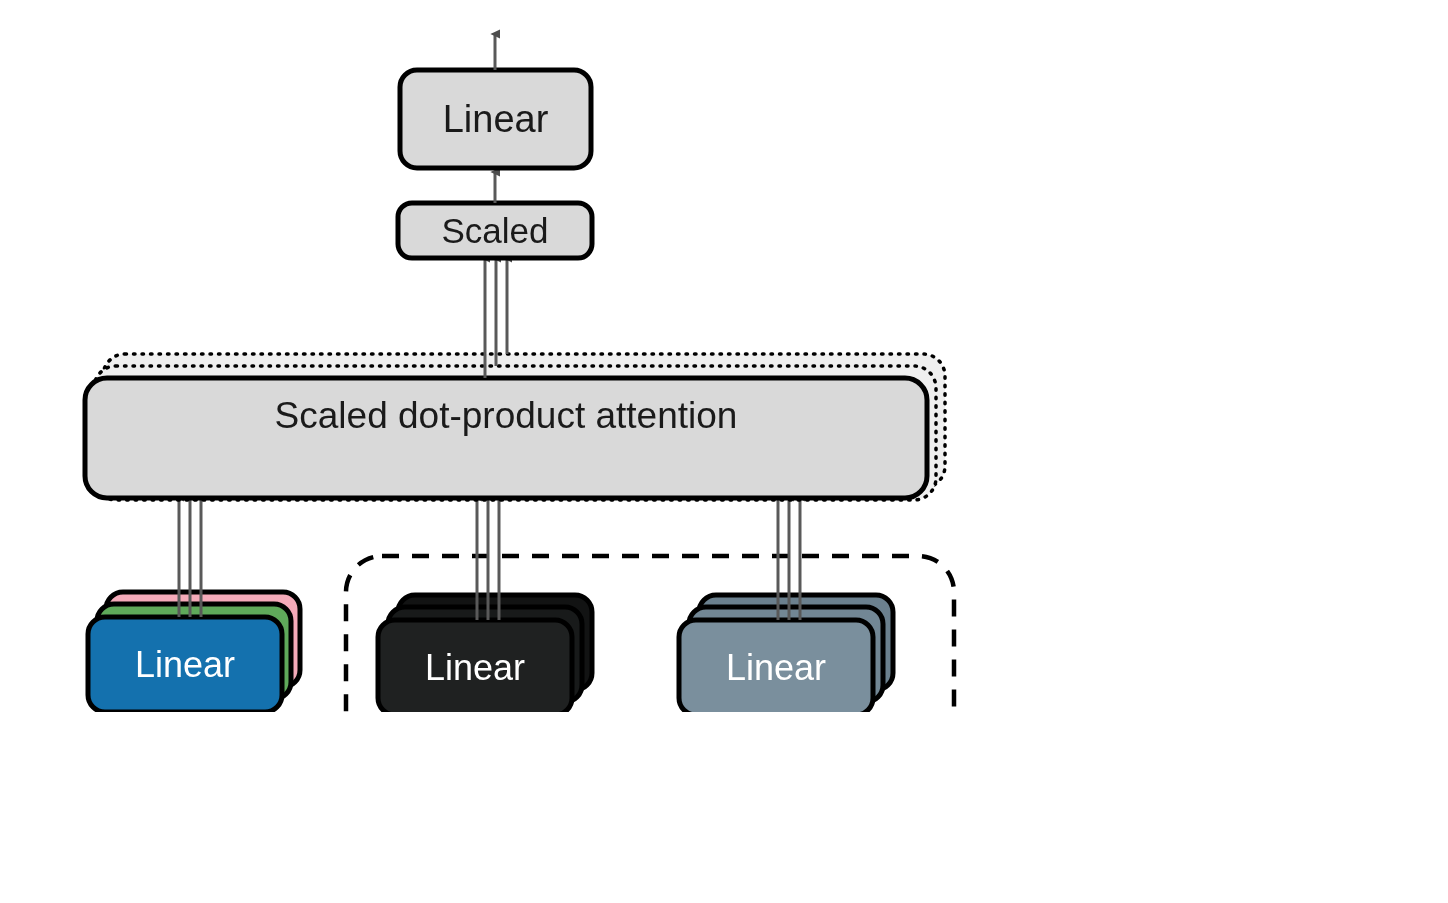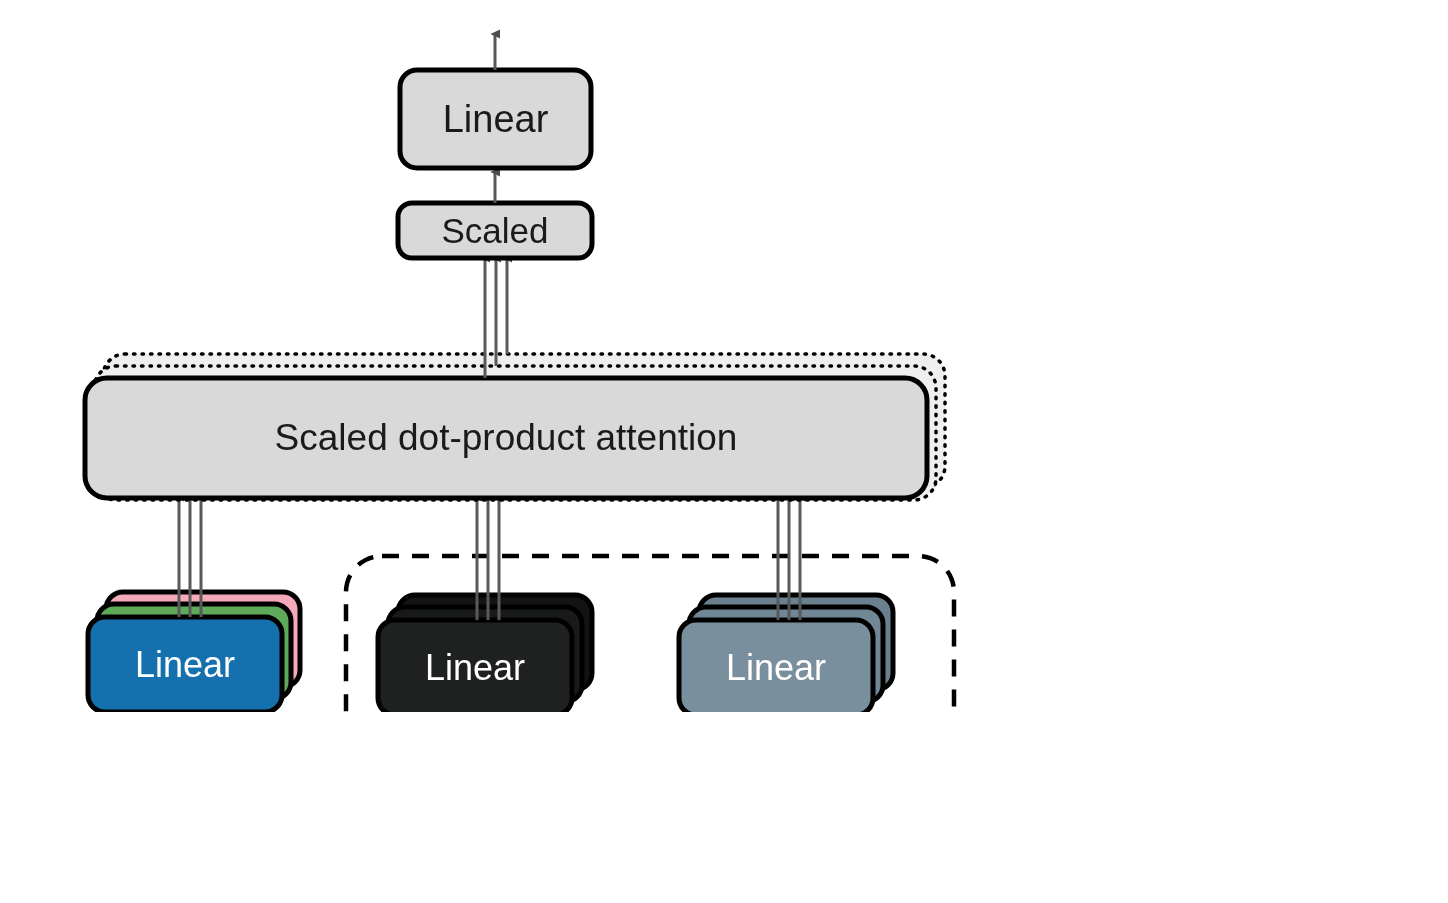--- a/index.html
+++ b/index.html
@@ -123,21 +123,21 @@
 
     <rect x="400" y="70" width="191" height="98" rx="17" ry="17" fill="#d9d9d9" stroke="#000000" stroke-width="5"></rect>
 
     <line x1="495" y1="70" x2="495" y2="34" stroke="#595959" stroke-width="3" marker-end="url(#arrowHead)"></line>
   </svg>
 
   <div class="node-label label-dark" style="left:400px; top:70px; width:191px; height:98px; font-size:38px;">Linear</div>
 
   <div class="node-label label-dark" style="left:398px; top:203px; width:194px; height:55px; font-size:35px;">Scaled</div>
 
-  <div class="node-label label-dark" style="left:85px; top:378px; width:842px; height:120px; font-size:37px;text-align:right;">Scaled dot-product attention</div>
+  <div class="node-label label-dark" style="left:85px; top:356px; width:842px; height:120px; font-size:37px;text-align:right;">Scaled dot-product attention</div>
 
   <div class="node-label label-light" style="left:88px; top:617px; width:194px; height:95px; font-size:36px;">Linear</div>
 
   <div class="node-label label-light" style="left:378px; top:620px; width:194px; height:95px; font-size:36px;">Linear</div>
 
   <div class="node-label label-light" style="left:679px; top:620px; width:194px; height:95px; font-size:36px;">Linear</div>
 
   <div class="axis-letter" style="left:100px; top:762px; font-size:44px;">Q</div>
 
   <div class="axis-letter" style="left:408px; top:762px; font-size:44px;">K</div>

